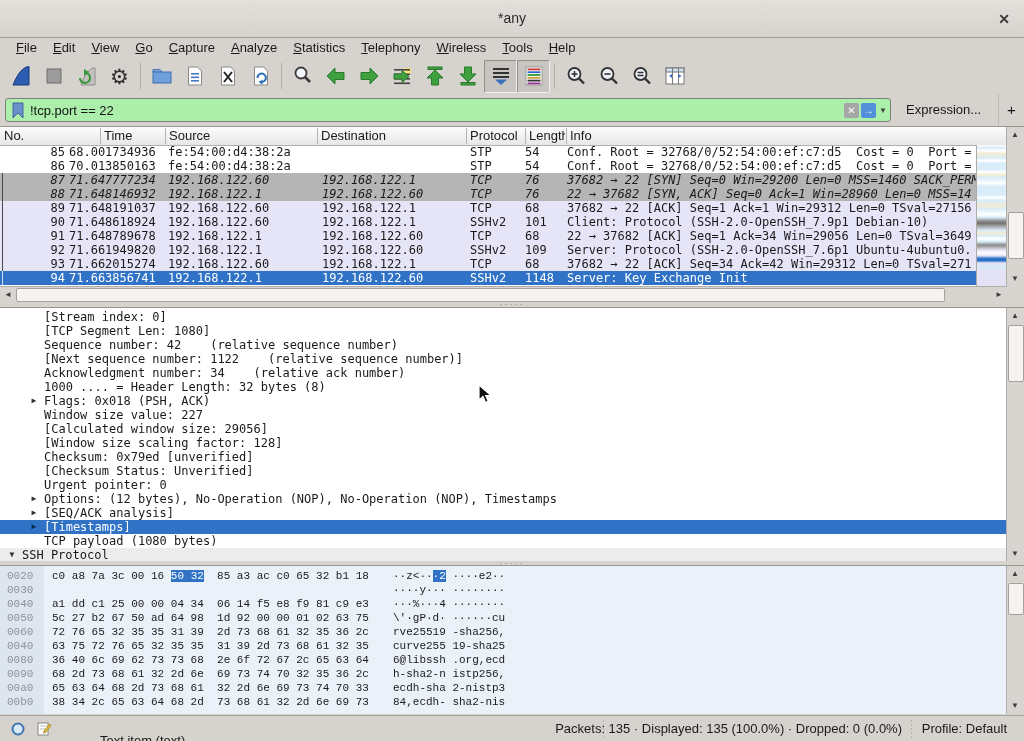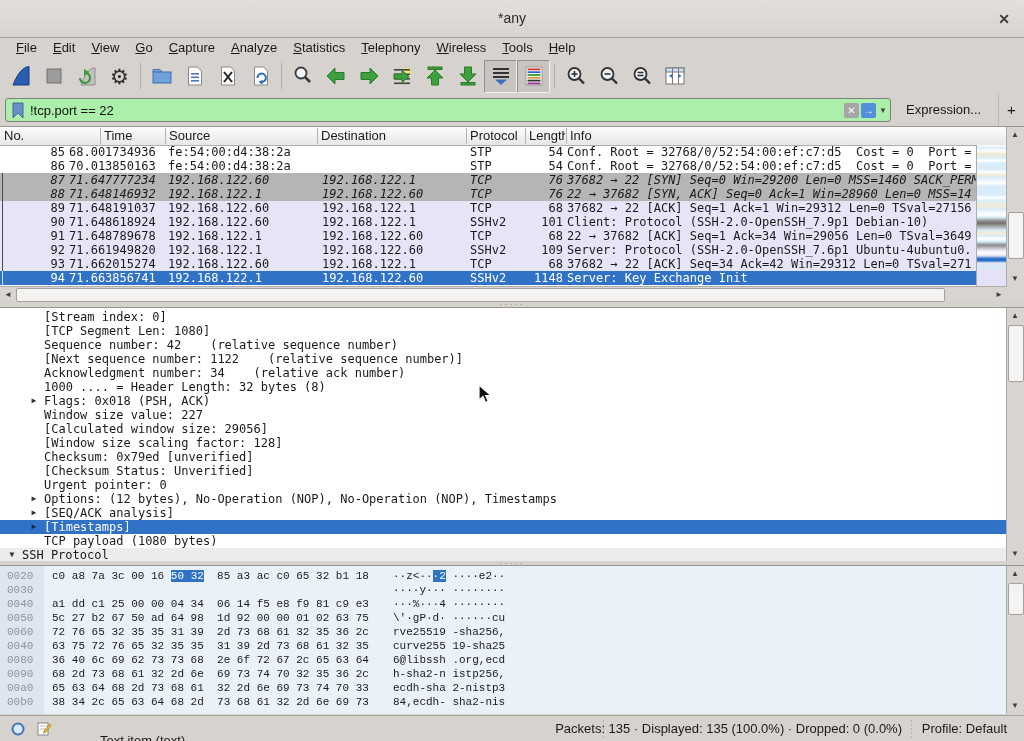--- a/index.html
+++ b/index.html
@@ -50,21 +50,21 @@
   .hsep{position:absolute;top:1px;width:1px;height:16px;background:#b8b5b0;}
   .rows{position:absolute;left:0;top:18px;width:977px;}
   .prow{height:14px;display:flex;font-family:"DejaVu Sans Mono",monospace;font-size:12px;
     line-height:14px;white-space:pre;position:relative;}
   .prow span{overflow:hidden;flex:none;display:block;}
   .c-no{width:65px;text-align:right;}
   .c-t{width:103px;padding-left:4px;box-sizing:border-box;}
   .c-s{width:154px;}
   .c-d{width:148px;}
   .c-p{width:55px;}
-  .c-l{width:38px;text-align:right;}
+  .c-l{width:38px;}
   .c-i{flex:1 1 auto !important;padding-left:4px;box-sizing:border-box;}
   .prow.gray{background:#b5b5b5;font-style:italic;}
   .prow.lav{background:#e6e5f8;}
   .prow.sel{background:#2f72c6;color:#fff;}
   .prow.rel::before{content:"";position:absolute;left:2px;top:0;bottom:0;width:1px;background:#4a4a4a;}
   .prow.sel.rel::before{background:#cfe0f4;}
   .minimap{position:absolute;right:17px;top:18px;bottom:16px;width:30px;
     border-left:1px solid #aeaba6;
     background:linear-gradient(to bottom,
       #ffffff 0%,#d8ecf9 2%,#ffffff 4%,#f2ecd2 6%,#d8ecf9 9%,#ffffff 11%,

